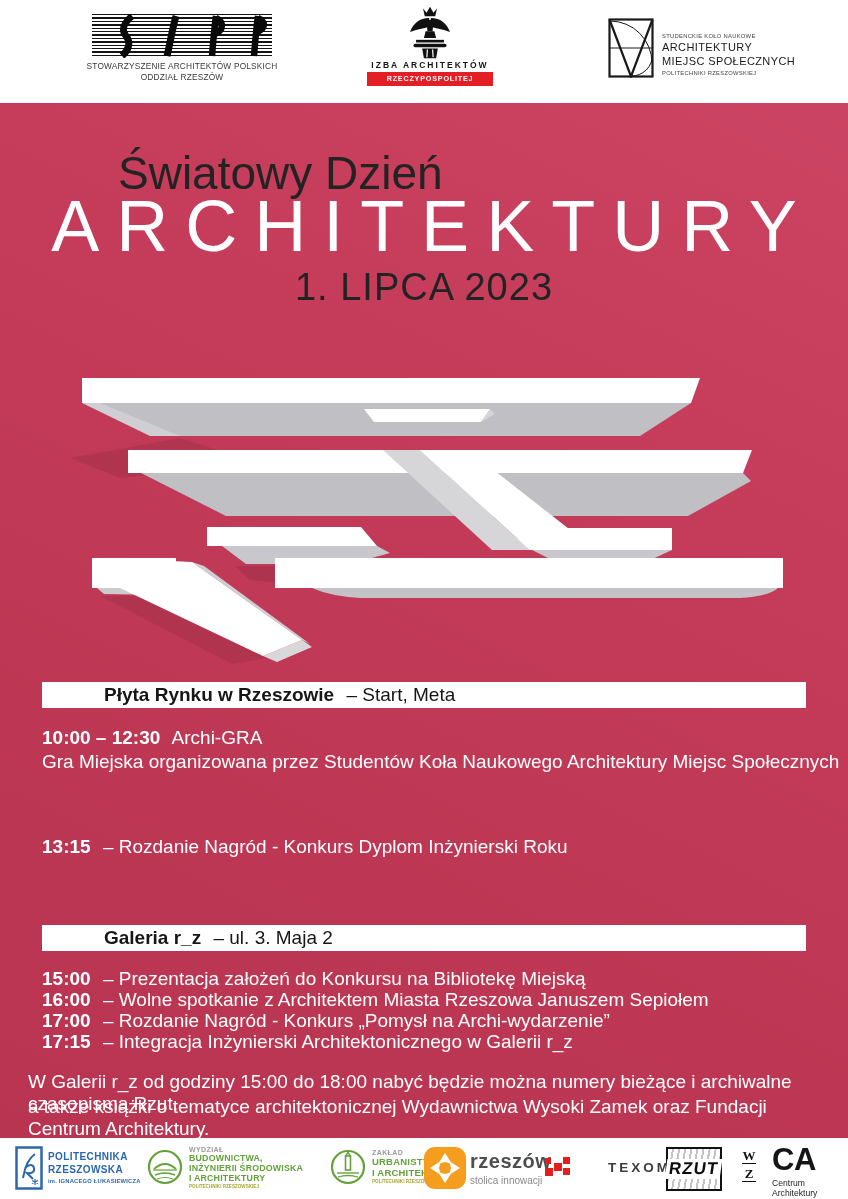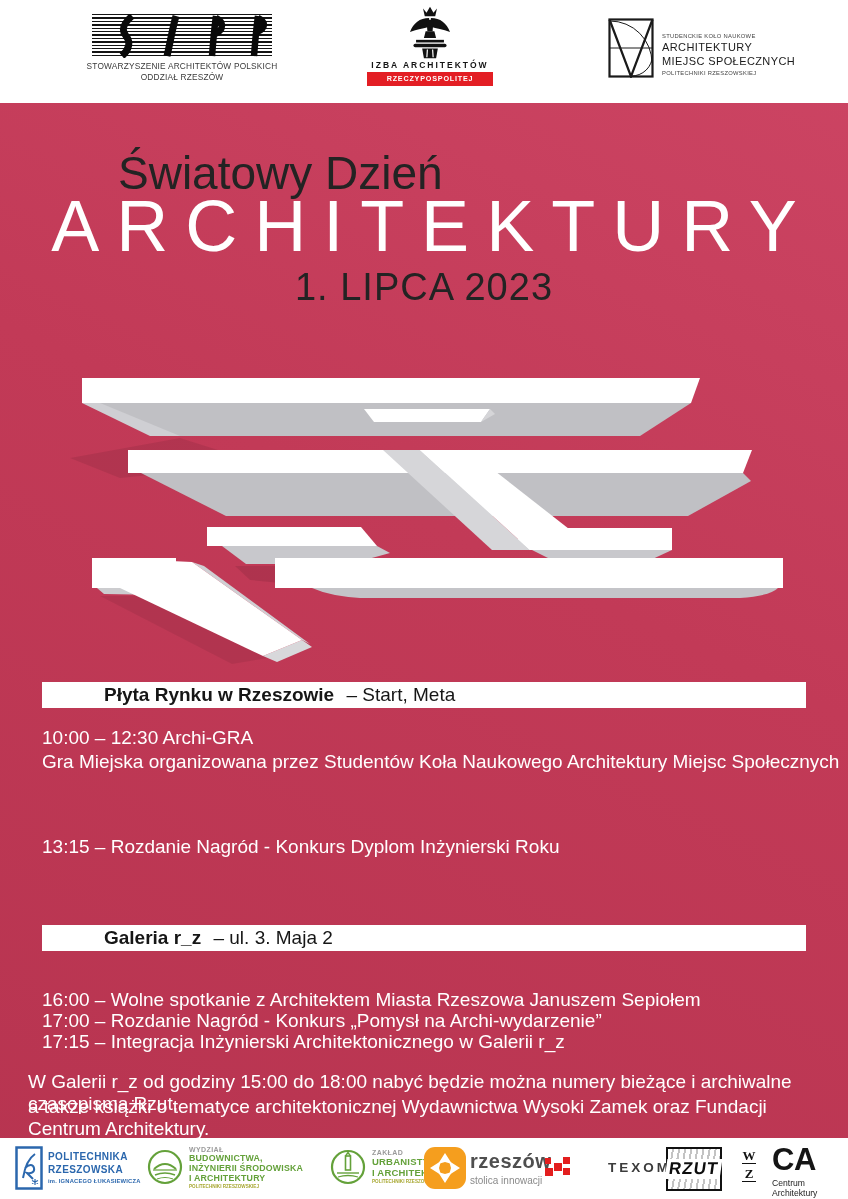--- a/index.html
+++ b/index.html
@@ -29,21 +29,21 @@
   .title-date{position:absolute;left:0;top:266px;width:848px;text-align:center;color:#232323;
     font-size:38px;letter-spacing:1px;}
   
   .illu{position:absolute;left:0;top:360px;}
   
   .banner{position:absolute;left:42px;width:764px;height:26px;background:#ffffff;
     line-height:26px;font-size:19px;color:#161616;padding-left:62px;box-sizing:border-box;}
   .banner .venue{font-weight:bold;}
   .banner .addr{font-weight:normal;margin-left:7px;}
   .sched-line{position:absolute;left:42px;width:780px;color:#ffffff;font-size:19px;white-space:nowrap;}
-  .sched-line .time{font-weight:normal;text-align:center;}
+  .sched-line .time{font-weight:bold;margin-right:7px;text-align:center;}
   .note-line{position:absolute;left:28px;width:780px;color:#ffffff;font-size:19px;}
   
   .bottombar{position:absolute;left:0;top:1138px;width:848px;height:61px;background:#ffffff;}
   .logo{position:absolute;}
   .prz-text{left:48px;top:12px;color:#2b67ad;}
   .prz-name{font-size:10px;font-weight:bold;line-height:13px;letter-spacing:.4px;}
   .prz-sub{font-size:5.8px;font-weight:bold;margin-top:2px;letter-spacing:.2px;}
   .dept-small{font-size:7px;font-weight:bold;color:#9a9a9a;letter-spacing:.4px;}
   .dept-green{font-size:8.8px;font-weight:bold;color:#64a13a;line-height:10px;letter-spacing:.2px;}
   .dept-green2{font-size:9.5px;font-weight:bold;color:#64a13a;line-height:11px;letter-spacing:.2px;}
@@ -163,20 +163,24 @@
 
   <div class="sched-line" style="top:836px;">
     <span class="time">13:15</span>
     <span class="txt">– Rozdanie Nagród - Konkurs Dyplom Inżynierski Roku</span>
   </div>
 
   <div class="banner" style="top:925px;">
     <span class="venue">Galeria r_z</span>
     <span class="addr">– ul. 3. Maja 2</span>
   </div>
+  <div class="sched-line" style="top:968px;">
+    <span class="time">15:00</span>
+    <span class="txt">– Prezentacja założeń do Konkursu na Bibliotekę Miejską</span>
+  </div>
   <div class="sched-line" style="top:989px;">
     <span class="time">16:00</span>
     <span class="txt">– Wolne spotkanie z Architektem Miasta Rzeszowa Januszem Sepiołem</span>
   </div>
   <div class="sched-line" style="top:1010px;">
     <span class="time">17:00</span>
     <span class="txt">– Rozdanie Nagród - Konkurs „Pomysł na Archi-wydarzenie”</span>
   </div>
   <div class="sched-line" style="top:1031px;">
     <span class="time">17:15</span>

